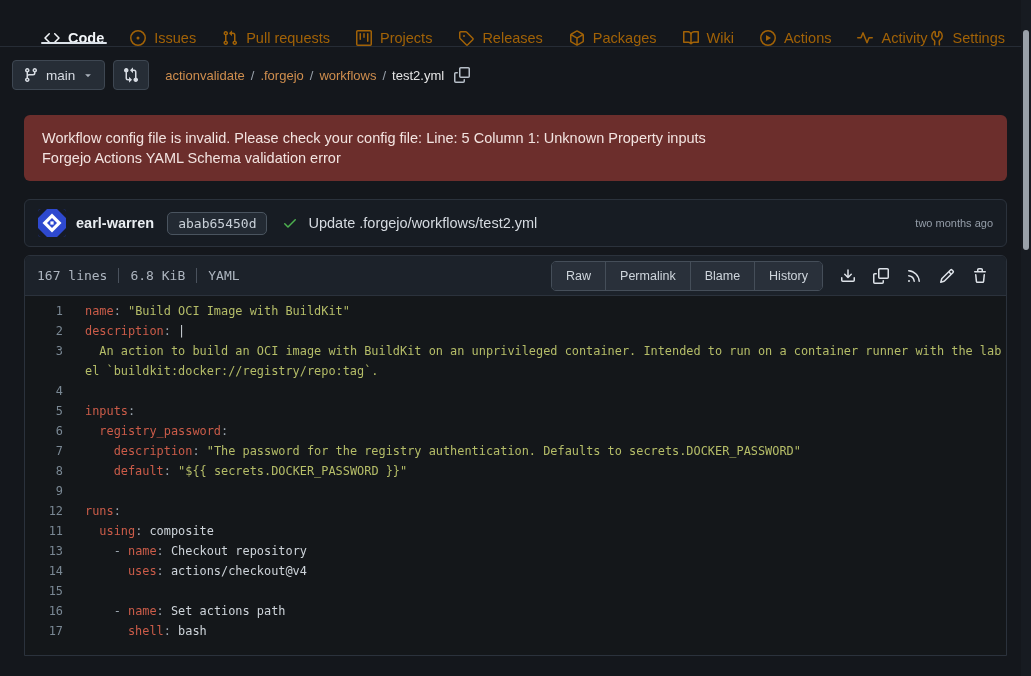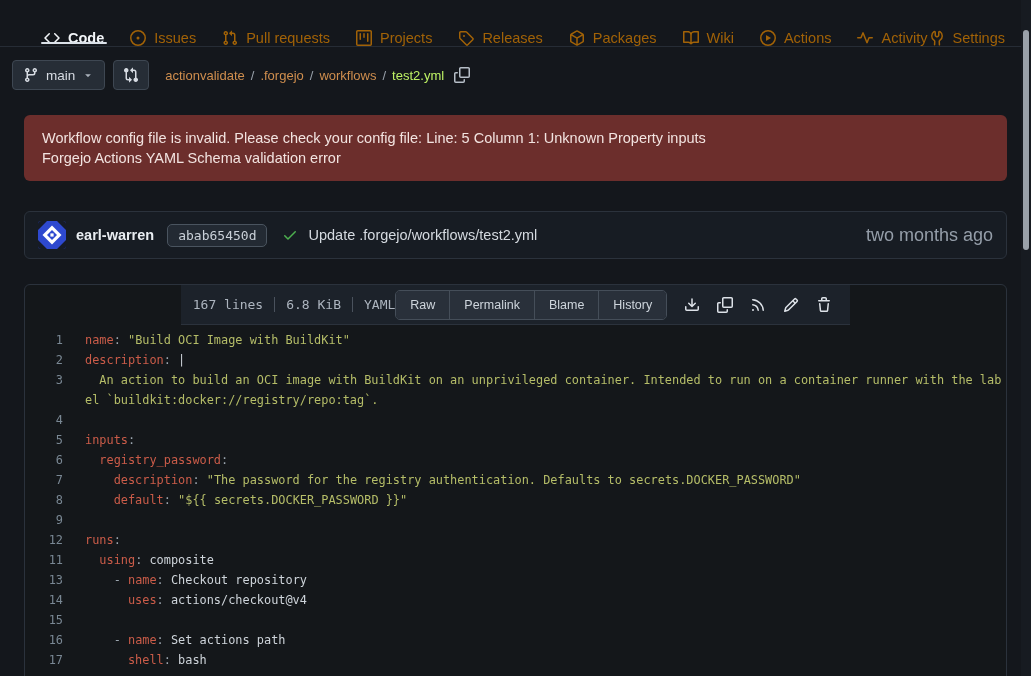--- a/index.html
+++ b/index.html
@@ -26,45 +26,45 @@
   .branch-bar { display:flex; align-items:center; margin:12px 12px 0; height:32px; }
   .btn { background:#262d36; border:1px solid #3e4752; border-radius:4px; color:#d7dce3; }
   .branch-btn { display:flex; align-items:center; gap:7px; padding:0 10px; height:30px;
              font-size:13.5px; cursor:pointer; font-family:inherit; }
   .branch-btn .caret { color:#aab2bc; }
   .compare-btn { width:36px; height:30px; display:flex; align-items:center;
              justify-content:center; margin-left:8px; cursor:pointer; }
   .breadcrumb { margin-left:16px; font-size:13px; color:#99a1ab; display:flex;
              align-items:center; gap:6px; white-space:nowrap; }
   .crumb-link { color:var(--link); cursor:pointer; }
-  .crumb-file { color:#bef264; }
+  .crumb-file { color:#e5e5e5; }
   .copy-path { margin-left:10px; color:#b6bec7; background:none; border:none; padding:0;
              cursor:pointer; display:flex; }
 
   
   .error-banner { margin:24px 24px 0; background:var(--error-bg); border-radius:6px;
              padding:13px 18px; color:#f2e3e0; font-size:14.5px; line-height:20px; }
 
   
-  .commit-box { margin:30px 24px 0; height:48px; background:#171c23; border:1px solid #2b323c;
+  .commit-box { margin:18px 24px 0; height:48px; background:#171c23; border:1px solid #2b323c;
              border-radius:6px; display:flex; align-items:center; padding:18px 13px; gap:10px;
              font-size:14.5px; }
   .avatar { width:28px; height:28px; border-radius:3px; overflow:hidden; flex:none; }
   .commit-author { font-weight:700; color:#e9edf1; }
   .commit-sha { font-family:"DejaVu Sans Mono", monospace; font-size:13px; background:#232a33;
              border:1px solid #4a545f; border-radius:5px; padding:3px 10px; color:#c9d0d8;
              margin-left:3px; cursor:pointer; }
   .commit-check { color:var(--check); margin-left:5px; display:flex; }
   .commit-msg { color:#d5dae0; }
-  .commit-age { margin-left:auto; color:#959ea9; font-size:18px; }
-
-  
-  .file-box { margin:25px 24px 0; border:1px solid #2b323c; border-radius:6px 6px 0 0;
+  .commit-age { margin-left:auto; color:#959ea9; font-size:11px; }
+
+  
+  .file-box { margin:8px 24px 0; border:1px solid #2b323c; border-radius:6px 6px 0 0;
              height:401px; overflow:hidden; display:flex; flex-direction:column;
-             background:#14171a;align-items:center; }
+             background:#14171a; }
   .file-header { background:#1c222a; border-bottom:1px solid #2b323c; height:40px; flex:none;
              display:flex; align-items:center; padding:0 12px; }
   .file-info { display:flex; align-items:center; gap:11px;
              font-family:"DejaVu Sans Mono", monospace; font-size:13px; color:#adb5bf; }
   .vdiv { width:1px; height:15px; background:#4a525d; }
   .seg-group { margin-left:auto; display:flex; border:1px solid #454e59; border-radius:5px;
              overflow:hidden; }
   .seg-btn { background:#29303a; color:#ced5dc; border:none; border-right:1px solid #454e59;
              padding:7px 14px; font-size:12.5px; cursor:pointer; font-family:inherit; }
   .seg-btn:last-child { border-right:none; }

